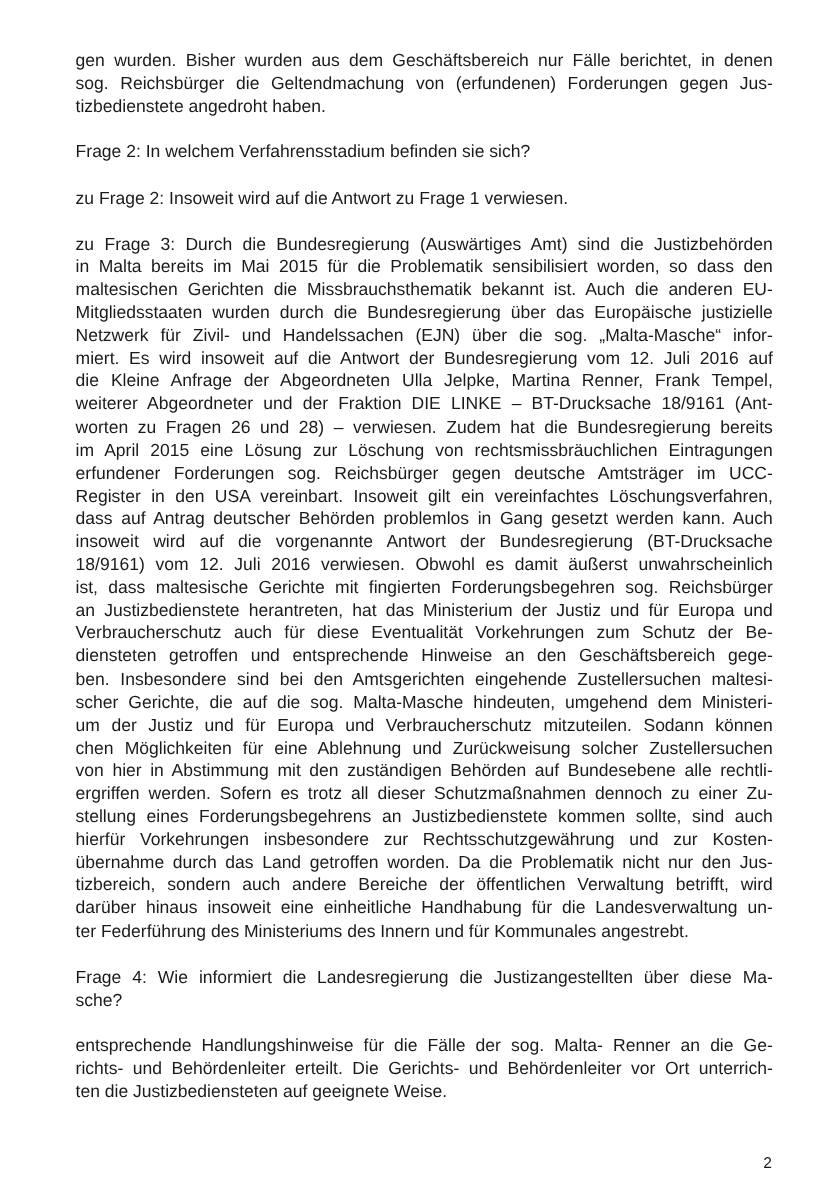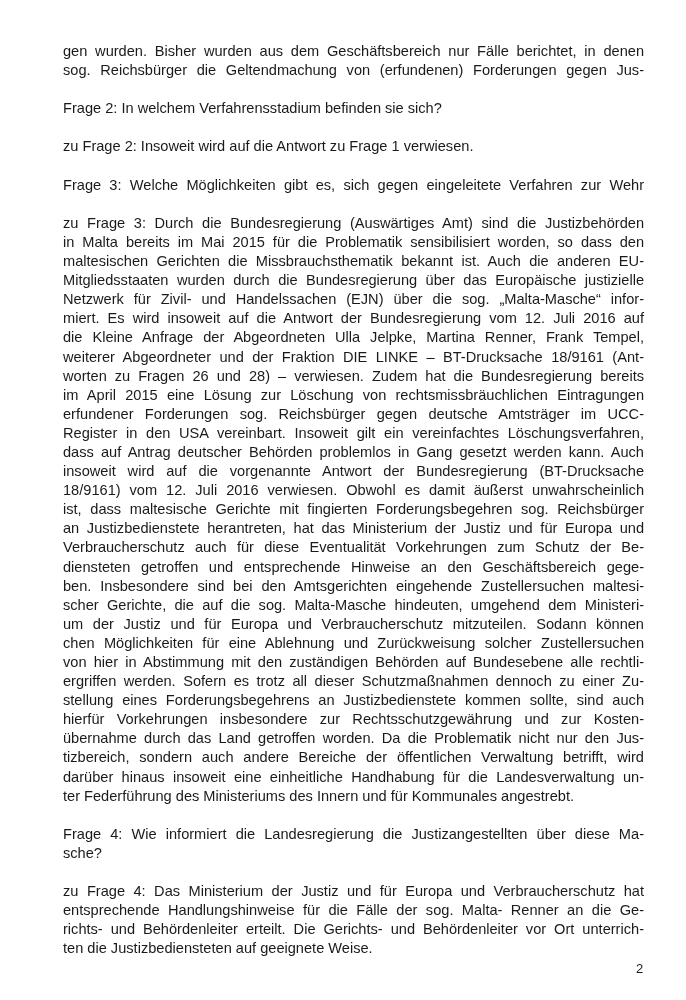--- a/index.html
+++ b/index.html
@@ -23,29 +23,29 @@
       font-size: 13px; color: #1a1a1a;
     }
   </style>
 </head>
 <body>
 
 <div class="page" id="page-body">
     <div class="para">
       <span class="line">gen wurden. Bisher wurden aus dem Geschäftsbereich nur Fälle berichtet, in denen</span>
       <span class="line">sog. Reichsbürger die Geltendmachung von (erfundenen) Forderungen gegen Jus-</span>
+      <span class="line last">tizbedienstete angedroht haben.</span>
     </div>
     <div class="para">
       <span class="line last">Frage 2: In welchem Verfahrensstadium befinden sie sich?</span>
     </div>
     <div class="para">
       <span class="line last">zu Frage 2: Insoweit wird auf die Antwort zu Frage 1 verwiesen.</span>
     </div>
     <div class="para">
-      <span class="line">Frage 3: Welche Möglichkeiten gibt es, sich gegen eingeleitete Verfahren zur Wehr</span>
     </div>
     <div class="para">
       <span class="line">zu Frage 3: Durch die Bundesregierung (Auswärtiges Amt) sind die Justizbehörden</span>
       <span class="line">in Malta bereits im Mai 2015 für die Problematik sensibilisiert worden, so dass den</span>
       <span class="line">maltesischen Gerichten die Missbrauchsthematik bekannt ist. Auch die anderen EU-</span>
       <span class="line">Mitgliedsstaaten wurden durch die Bundesregierung über das Europäische justizielle</span>
       <span class="line">Netzwerk für Zivil- und Handelssachen (EJN) über die sog. „Malta-Masche“ infor-</span>
       <span class="line">miert. Es wird insoweit auf die Antwort der Bundesregierung vom 12. Juli 2016 auf</span>
       <span class="line">die Kleine Anfrage der Abgeordneten Ulla Jelpke, Martina Renner, Frank Tempel,</span>
       <span class="line">weiterer Abgeordneter und der Fraktion DIE LINKE – BT-Drucksache 18/9161 (Ant-</span>
@@ -71,20 +71,19 @@
       <span class="line">übernahme durch das Land getroffen worden. Da die Problematik nicht nur den Jus-</span>
       <span class="line">tizbereich, sondern auch andere Bereiche der öffentlichen Verwaltung betrifft, wird</span>
       <span class="line">darüber hinaus insoweit eine einheitliche Handhabung für die Landesverwaltung un-</span>
       <span class="line last">ter Federführung des Ministeriums des Innern und für Kommunales angestrebt.</span>
     </div>
     <div class="para">
       <span class="line">Frage 4: Wie informiert die Landesregierung die Justizangestellten über diese Ma-</span>
       <span class="line last">sche?</span>
     </div>
     <div class="para">
-      <span class="line">zu Frage 4: Das Ministerium der Justiz und für Europa und Verbraucherschutz hat</span>
       <span class="line">entsprechende Handlungshinweise für die Fälle der sog. Malta- Renner an die Ge-</span>
       <span class="line">richts- und Behördenleiter erteilt. Die Gerichts- und Behördenleiter vor Ort unterrich-</span>
       <span class="line last">ten die Justizbediensteten auf geeignete Weise.</span>
     </div>
   </div>
 
 <div class="page-number">2</div>
 
 </body></html>

